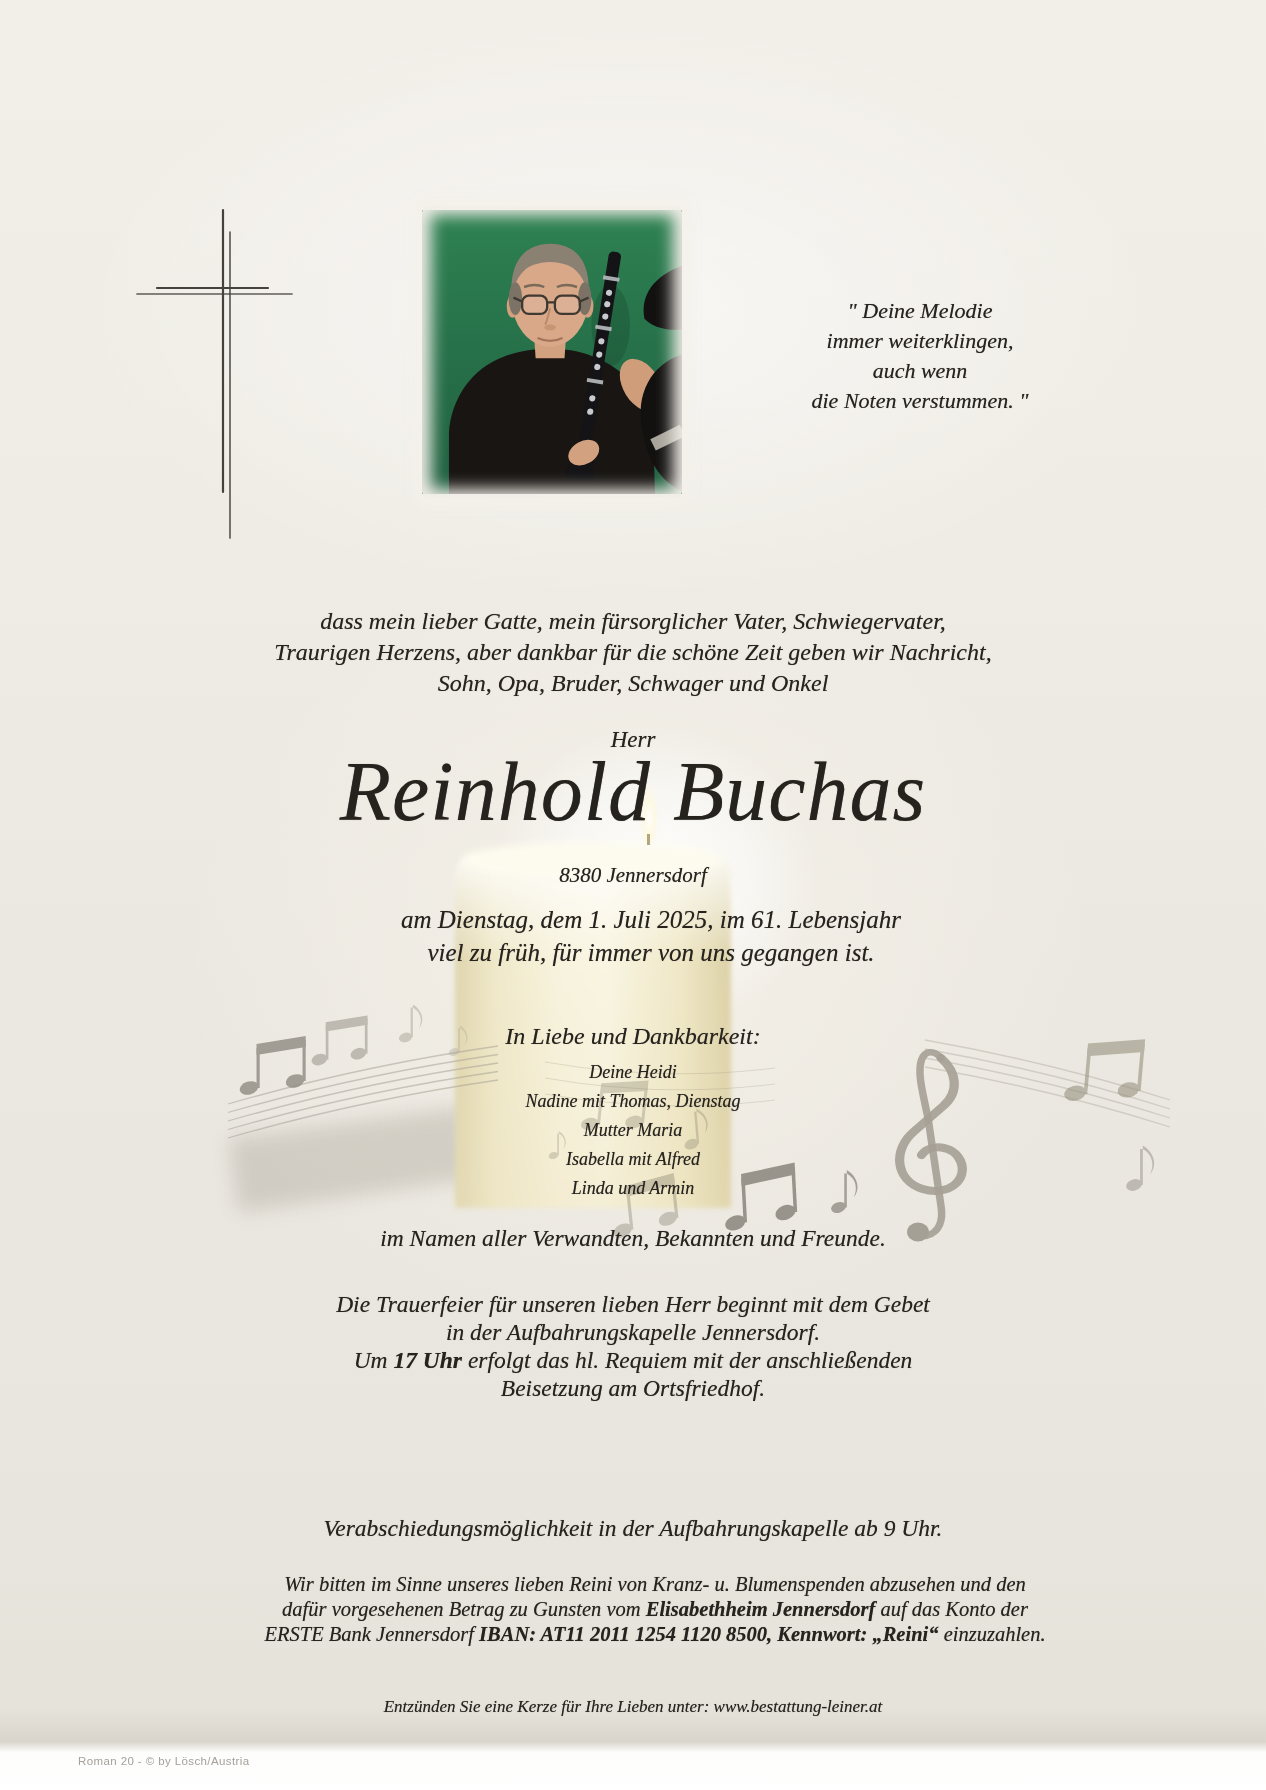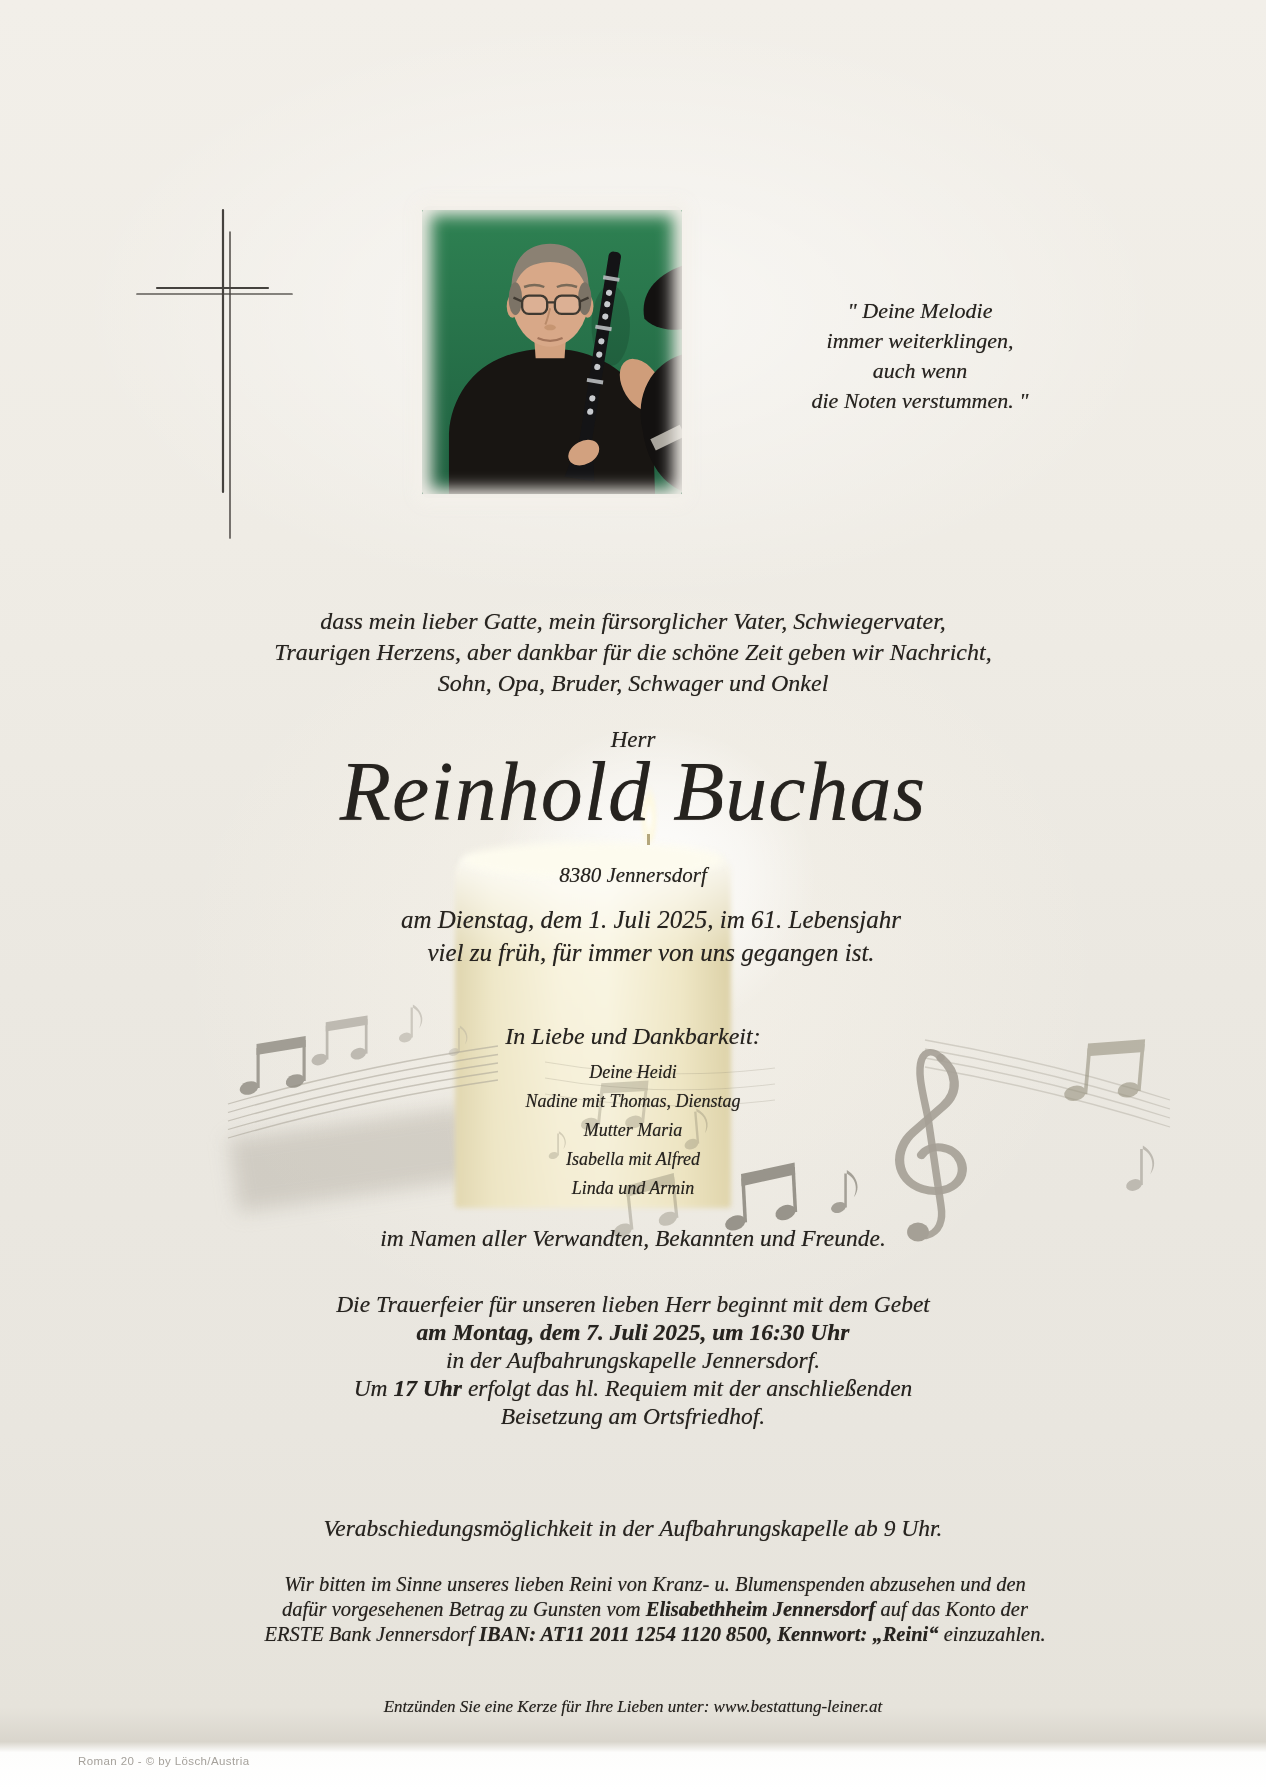--- a/index.html
+++ b/index.html
@@ -237,21 +237,20 @@
       <div class="tline">Nadine mit Thomas, Dienstag</div>
       <div class="tline">Mutter Maria</div>
       <div class="tline">Isabella mit Alfred</div>
       <div class="tline">Linda und Armin</div>
     </div>
 
   <div class="abs ctext mourners-closing it soft">im Namen aller Verwandten, Bekannten und Freunde.</div>
 
   <div class="abs ctext funeral it soft">
       <div class="tline"><span>Die Trauerfeier für unseren lieben Herr beginnt mit dem Gebet</span></div>
-      <div class="tline"><span class="b">am Montag, dem 7. Juli 2025, um 16:30 Uhr</span></div>
       <div class="tline"><span>in der Aufbahrungskapelle Jennersdorf.</span></div>
       <div class="tline"><span>Um </span><span class="b">17 Uhr</span><span> erfolgt das hl. Requiem mit der anschließenden</span></div>
       <div class="tline"><span>Beisetzung am Ortsfriedhof.</span></div>
     </div>
 
   <div class="abs ctext farewell it soft">Verabschiedungsmöglichkeit in der Aufbahrungskapelle ab 9 Uhr.</div>
 
   <div class="abs ctext donation it soft">
       <div class="tline"><span>Wir bitten im Sinne unseres lieben Reini von Kranz- u. Blumenspenden abzusehen und den</span></div>
       <div class="tline"><span>dafür vorgesehenen Betrag zu Gunsten vom </span><span class="b">Elisabethheim Jennersdorf</span><span> auf das Konto der</span></div>

